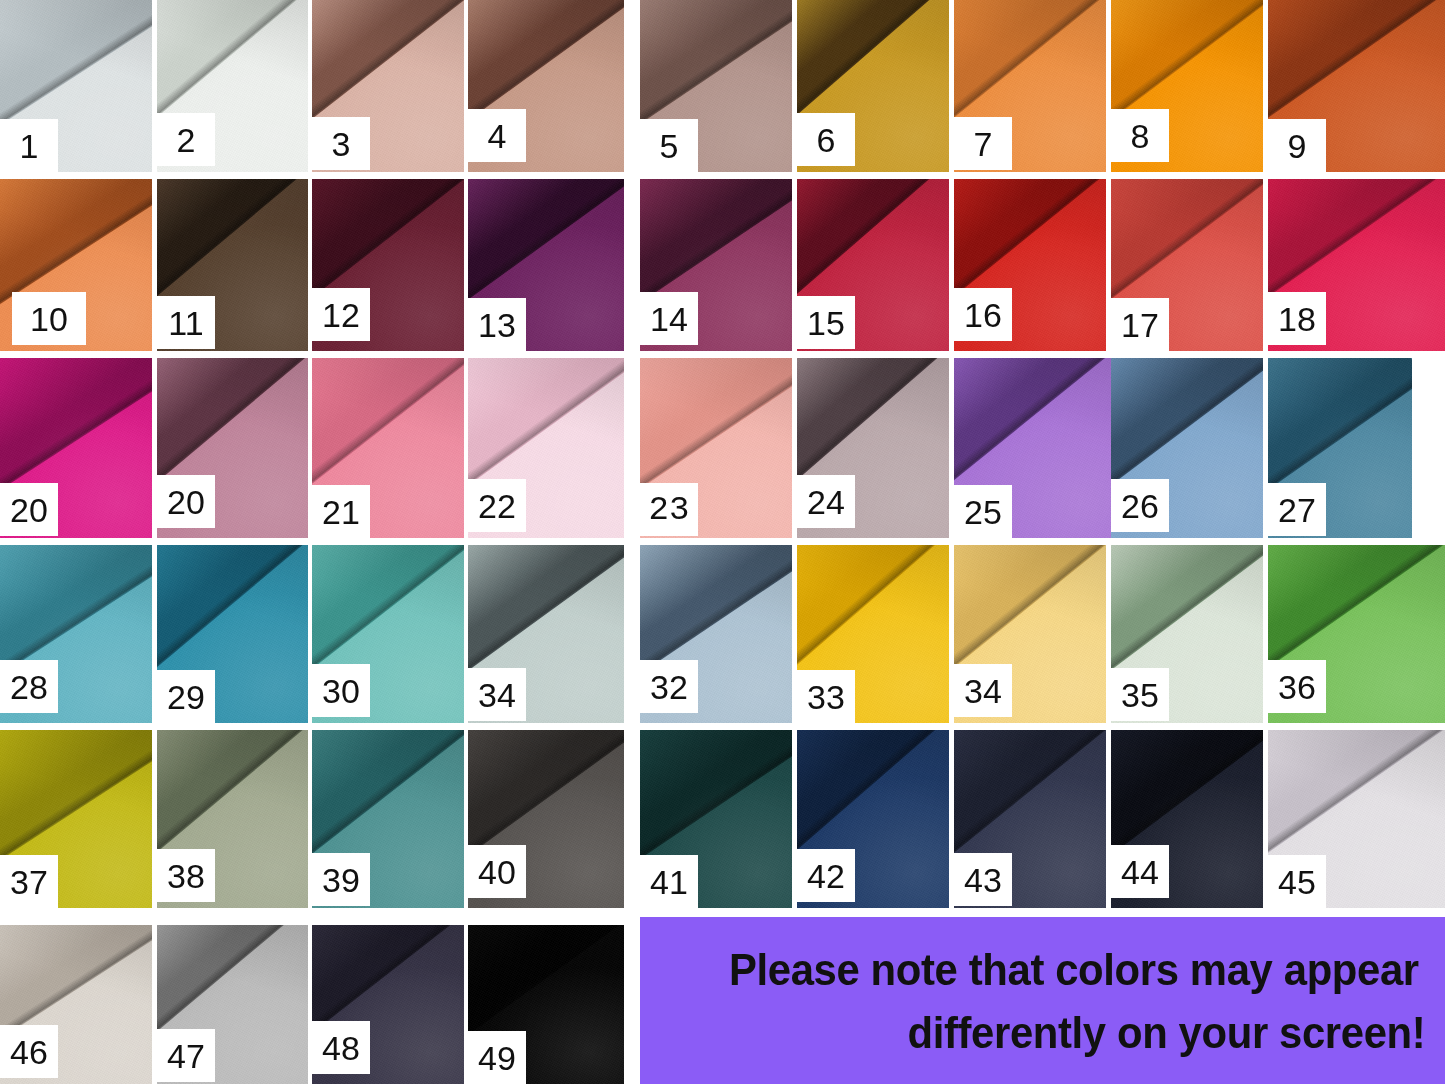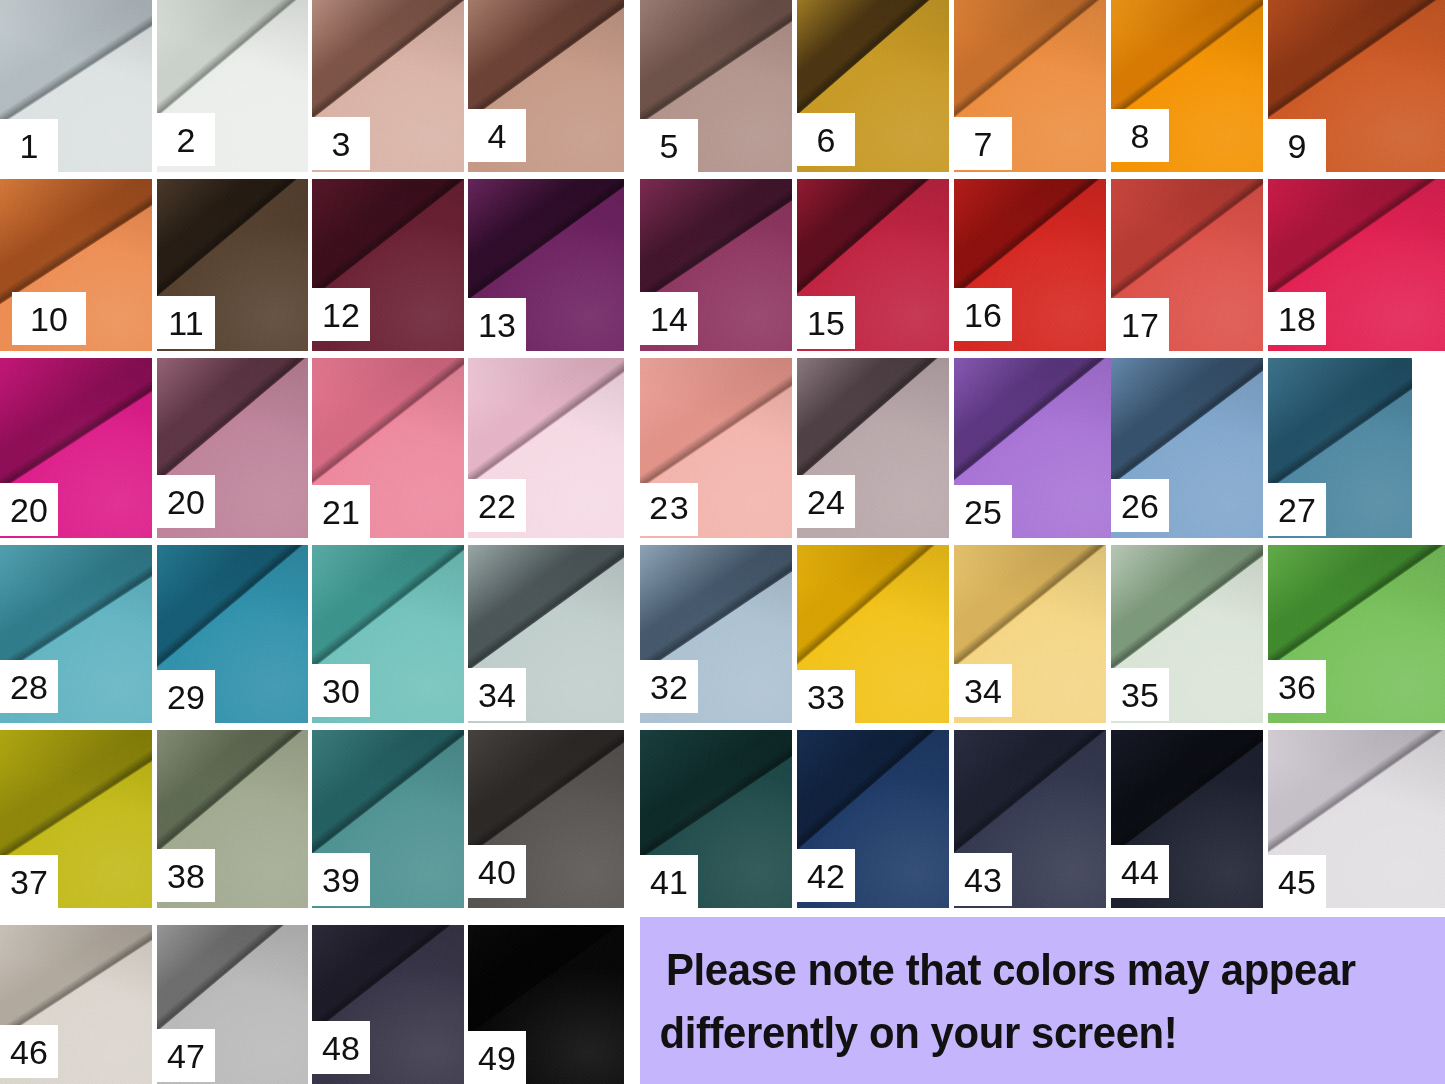--- a/index.html
+++ b/index.html
@@ -63,24 +63,24 @@
     font-size:34px;
     line-height:1;
     letter-spacing:0px;
     font-weight:400;
     z-index:6;
   }
 
   
   #note{
     position:absolute;
-    background:#c4b5fd;
+    background:#8b5cf6;
     display:flex;
     flex-direction:column;
-    align-items:flex-start;
+    align-items:flex-end;
     justify-content:center;
     text-align:center;
     z-index:8;
   }
   #note .line{
     font-family:"Liberation Sans","DejaVu Sans",sans-serif;
     font-weight:700;
     font-size:45px;
     line-height:1.40;
     color:#111111;

